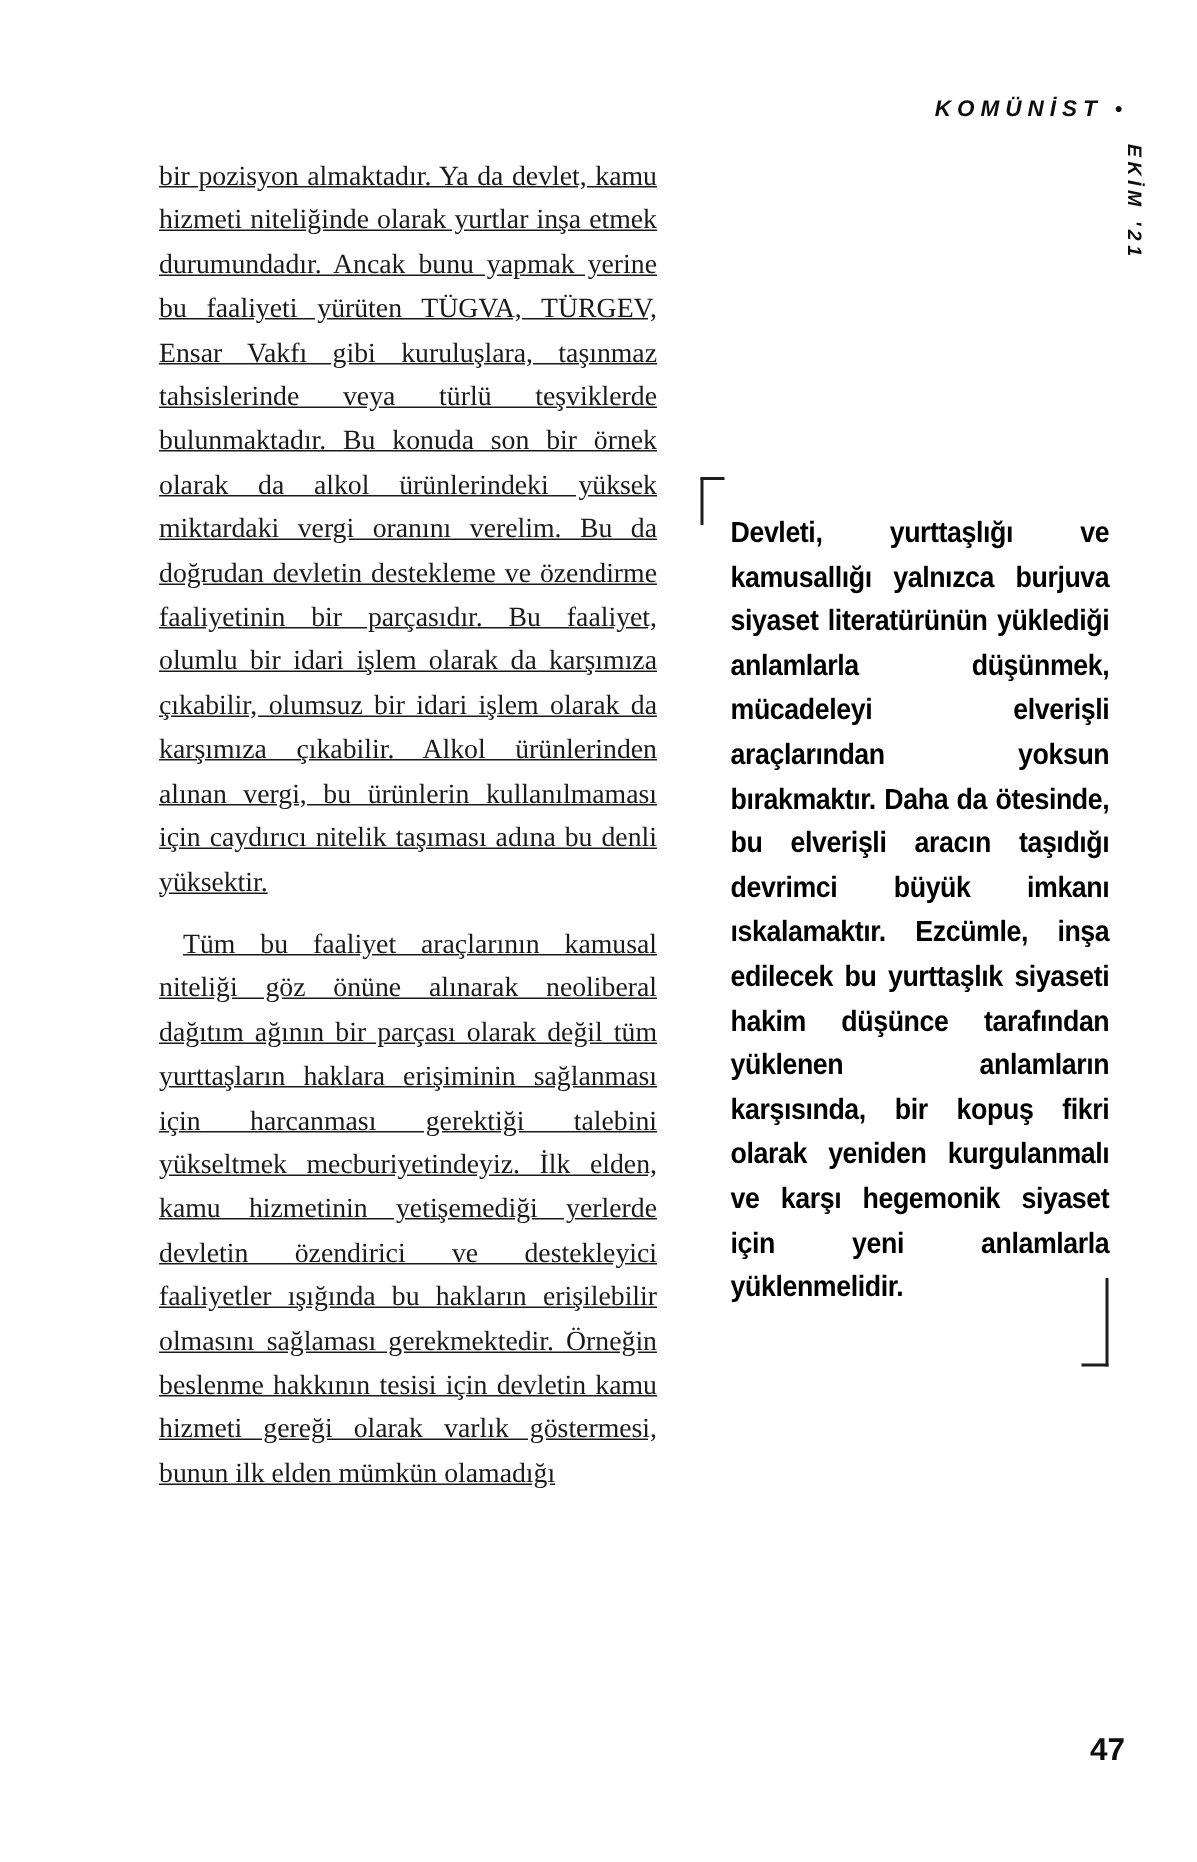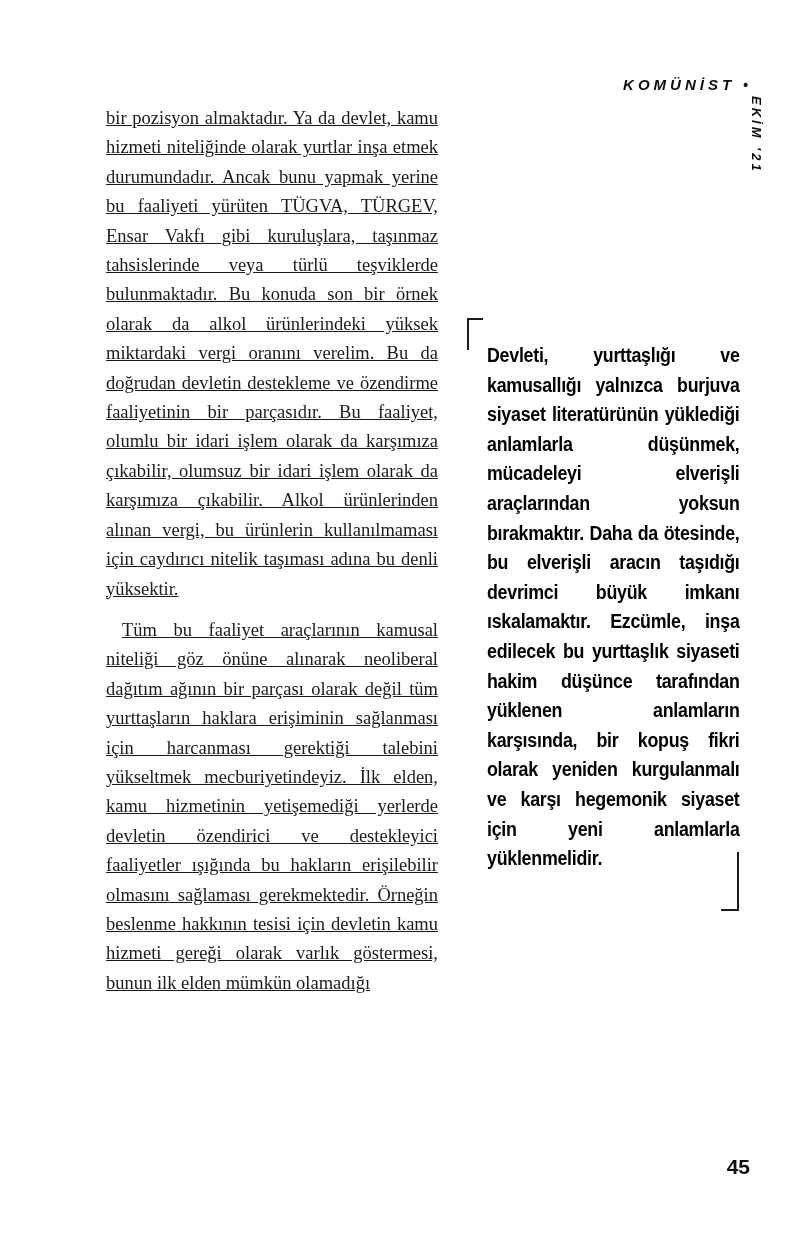--- a/index.html
+++ b/index.html
@@ -14,21 +14,21 @@
     height: 1241px;
     background: #ffffff;
     margin: 0 auto;
     overflow: hidden;
     color: #111111;
   }
 
   
   .masthead {
     position: absolute;
-    top: 76px;
+    top: 64px;
     right: 50px;
     font-family: "Liberation Sans", sans-serif;
     font-style: italic;
     font-weight: 700;
     font-size: 15px;
     letter-spacing: 4px;
     color: #0d0d0d;
     white-space: nowrap;
   }
   .masthead .dot {
@@ -132,15 +132,15 @@
   <div class="main-col">
     <p class="first">bir pozisyon almaktadır. Ya da devlet, kamu hizmeti niteliğinde olarak yurtlar inşa etmek durumundadır. Ancak bunu yapmak yerine bu faaliyeti yürüten TÜGVA, TÜRGEV, Ensar Vakfı gibi kuruluşlara, taşınmaz tahsislerinde veya türlü teşviklerde bulunmaktadır. Bu konuda son bir örnek olarak da alkol ürünlerindeki yüksek miktardaki vergi oranını verelim. Bu da doğrudan devletin destekleme ve özendirme faaliyetinin bir parçasıdır. Bu faaliyet, olumlu bir idari işlem olarak da karşımıza çıkabilir, olumsuz bir idari işlem olarak da karşımıza çıkabilir. Alkol ürünlerinden alınan vergi, bu ürünlerin kullanılmaması için caydırıcı nitelik taşıması adına bu denli yüksektir.</p>
     <p class="second">Tüm bu faaliyet araçlarının kamusal niteliği göz önüne alınarak neoliberal dağıtım ağının bir parçası olarak değil tüm yurttaşların haklara erişiminin sağlanması için harcanması gerektiği talebini yükseltmek mecburiyetindeyiz. İlk elden, kamu hizmetinin yetişemediği yerlerde devletin özendirici ve destekleyici faaliyetler ışığında bu hakların erişilebilir olmasını sağlaması gerekmektedir. Örneğin beslenme hakkının tesisi için devletin kamu hizmeti gereği olarak varlık göstermesi, bunun ilk elden mümkün olamadığı</p>
   </div>
 
   <div class="bracket-tl"></div>
   <div class="bracket-br"></div>
 
   <div class="quote-col">Devleti, yurttaşlığı ve kamusallığı yalnızca burjuva siyaset literatürünün yüklediği anlamlarla düşünmek, mücadeleyi elverişli araçlarından yoksun bırakmaktır. Daha da ötesinde, bu elverişli aracın taşıdığı devrimci büyük imkanı ıskalamaktır. Ezcümle, inşa edilecek bu yurttaşlık siyaseti hakim düşünce tarafından yüklenen anlamların karşısında, bir kopuş fikri olarak yeniden kurgulanmalı ve karşı hegemonik siyaset için yeni anlamlarla yüklenmelidir.</div>
 
-  <div class="page-number">45</div>
+  <div class="page-number">47</div>
 
 </div>
 
 </body></html>

